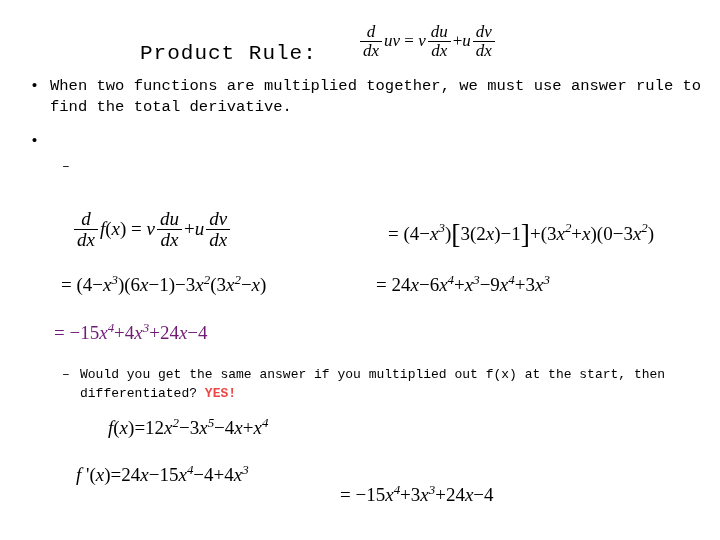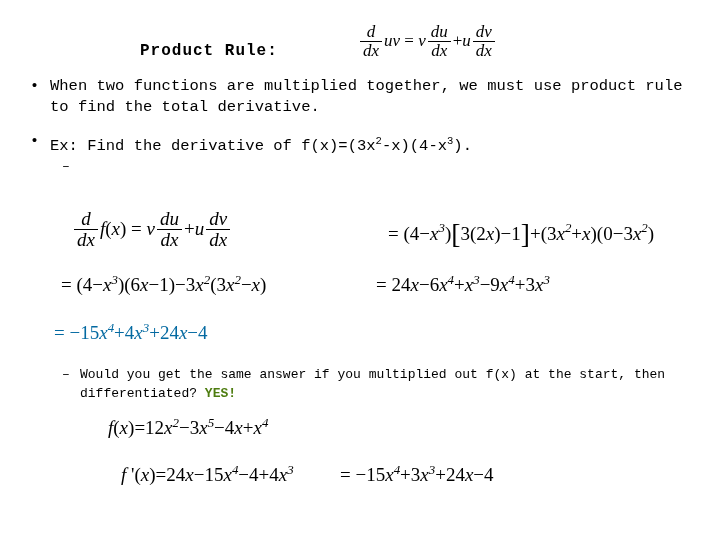--- a/index.html
+++ b/index.html
@@ -29,22 +29,22 @@
     left: 0;
     top: 20px;
     width: 720px;
     height: 52px;
   }
   .title-text {
     position: absolute;
     left: 140px;
     top: 22px;
     font-family: "Liberation Mono", monospace;
-    font-size: 16px;
-    font-weight: bold;
+    font-size: 21px;
+    font-weight: normal;
     letter-spacing: 1px;
     white-space: nowrap;
   }
   .title-formula {
     position: absolute;
     left: 358px;
     top: 4px;
   }
 
   
@@ -114,55 +114,54 @@
     font-size: 13px;
     line-height: 19px;
   }
   .b2 .dash {
     position: absolute;
     left: 40px;
     top: 0px;
     font-size: 13px;
   }
   .yes {
-    color: #4d7c0f;
+    color: #ef4444;
     font-weight: bold;
   }
 
   
   .mline {
     position: absolute;
     font-size: 19px;
   }
-  .red { color: #0369a1; }
+  .red { color: #701a75; }
 </style>
 </head>
 <body>
 
 <div class="slide">
 
   <div class="title-row">
     <div class="title-text">Product Rule:</div>
 
     <div class="title-formula math" style="font-size:17px;">
       <span class="frac"><span class="num mi">d</span><span class="den"><span class="mi">d</span><span class="mi">x</span></span></span><span class="mi">uv</span>&nbsp;<span class="mo">=</span>&nbsp;<span class="mi">v</span><span class="frac"><span class="num mi">du</span><span class="den"><span class="mi">d</span><span class="mi">x</span></span></span><span class="mo">+</span><span class="mi">u</span><span class="frac"><span class="num mi">dv</span><span class="den"><span class="mi">d</span><span class="mi">x</span></span></span>
     </div>
   </div>
 
   <div class="bullet-block" style="top:76px;">
     <div class="b1">
       <span class="dot">•</span>
-      <span>When two functions are multiplied together, we must use product rule to find the total derivative.</span>
+      <span>When two functions are multiplied together, we must use answer rule to find the total derivative.</span>
     </div>
   </div>
 
   <div class="bullet-block" style="top:131px;">
     <div class="b1">
       <span class="dot">•</span>
-      <span>Ex: Find the derivative of f(x)=(3x<span class="sup up">2</span>-x)(4-x<span class="sup up">3</span>).</span>
     </div>
   </div>
 
   <div class="bullet-block" style="top:157px;">
     <div class="b2">
       <span class="dash">–</span>
     </div>
   </div>
 
   <div class="mline math" style="left:72px; top:210px;">
@@ -189,21 +188,21 @@
     <div class="b2">
       <span class="dash">–</span>
       <span>Would you get the same answer if you multiplied out f(x) at the start, then differentiated? <span class="yes">YES!</span></span>
     </div>
   </div>
 
   <div class="mline math" style="left:76px; top:415px;margin-left:32px;">
     <span class="mi">f</span><span class="mo">(</span><span class="mi">x</span><span class="mo">)</span><span class="mo">=</span><span class="mn">12</span><span class="mi">x</span><span class="sup">2</span><span class="mo">−</span><span class="mn">3</span><span class="mi">x</span><span class="sup">5</span><span class="mo">−</span><span class="mn">4</span><span class="mi">x</span><span class="mo">+</span><span class="mi">x</span><span class="sup">4</span>
   </div>
 
-  <div class="mline math" style="left:76px; top:462px;margin-left:45px;">
+  <div class="mline math" style="left:76px; top:462px;">
     <span class="mi">f</span><span class="mo">&nbsp;'(</span><span class="mi">x</span><span class="mo">)</span><span class="mo">=</span><span class="mn">24</span><span class="mi">x</span><span class="mo">−</span><span class="mn">15</span><span class="mi">x</span><span class="sup">4</span><span class="mo">−</span><span class="mn">4</span><span class="mo">+</span><span class="mn">4</span><span class="mi">x</span><span class="sup">3</span>
   </div>
 
-  <div class="mline math" style="left:340px; top:462px;text-align:right;">
+  <div class="mline math" style="left:340px; top:482px;text-align:right;">
     <span class="mo">=</span>&nbsp;<span class="mo">−</span><span class="mn">15</span><span class="mi">x</span><span class="sup">4</span><span class="mo">+</span><span class="mn">3</span><span class="mi">x</span><span class="sup">3</span><span class="mo">+</span><span class="mn">24</span><span class="mi">x</span><span class="mo">−</span><span class="mn">4</span>
   </div>
 
 </div>
 
 </body></html>

